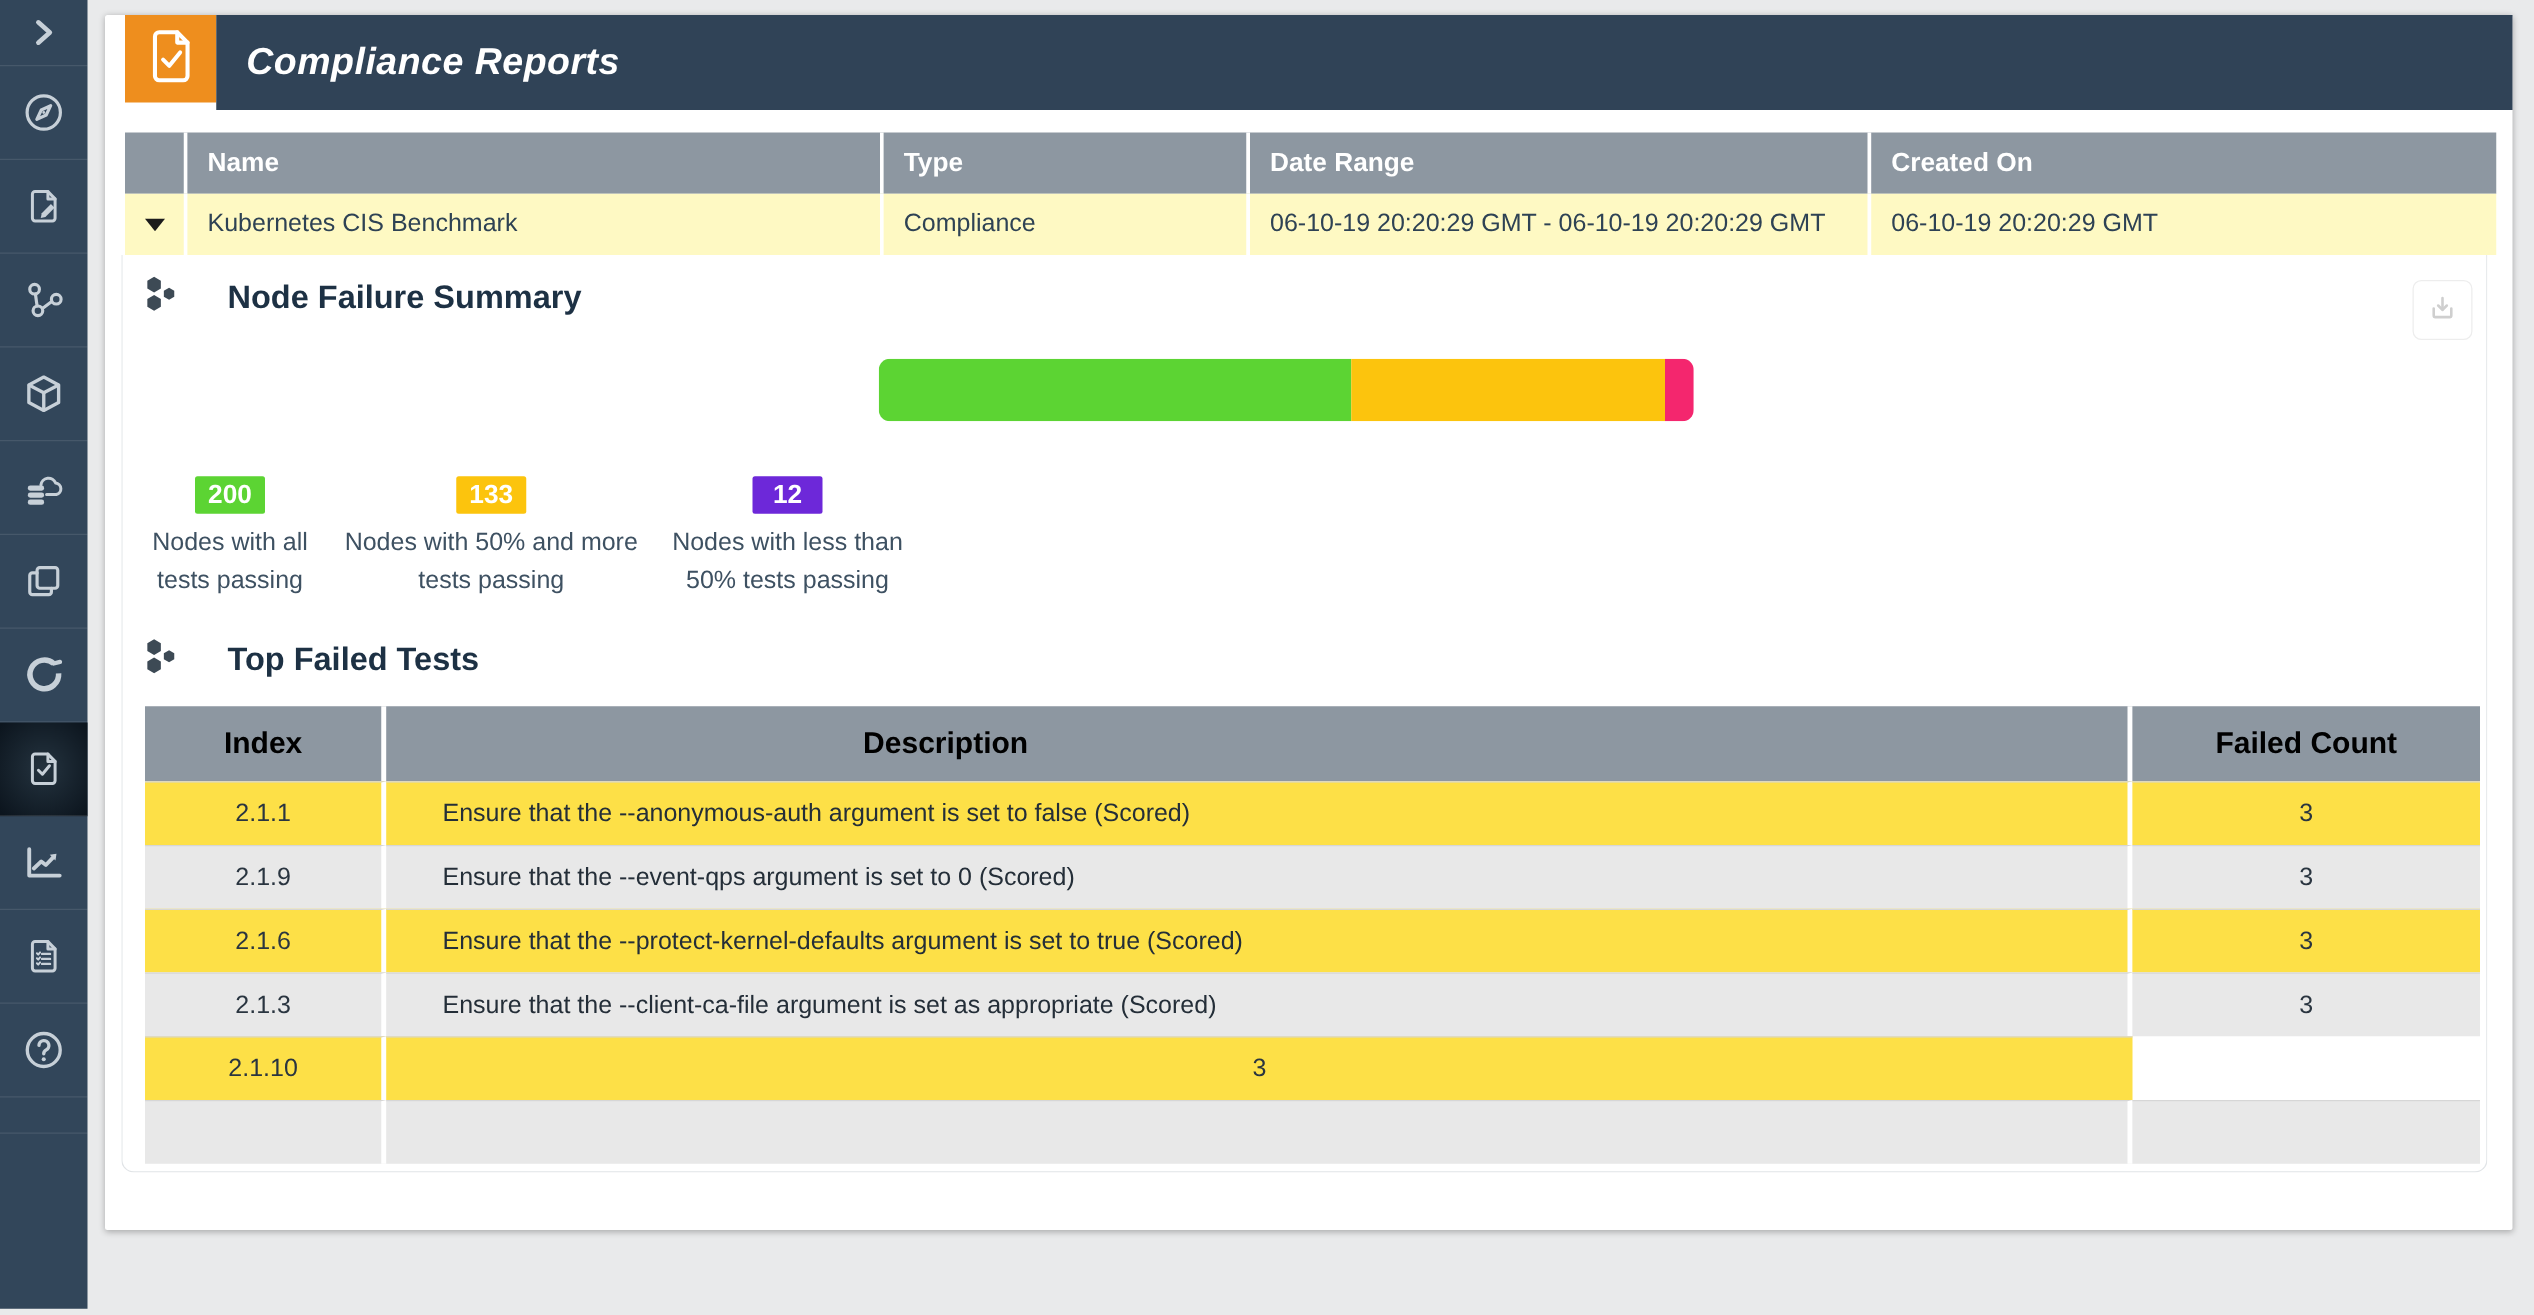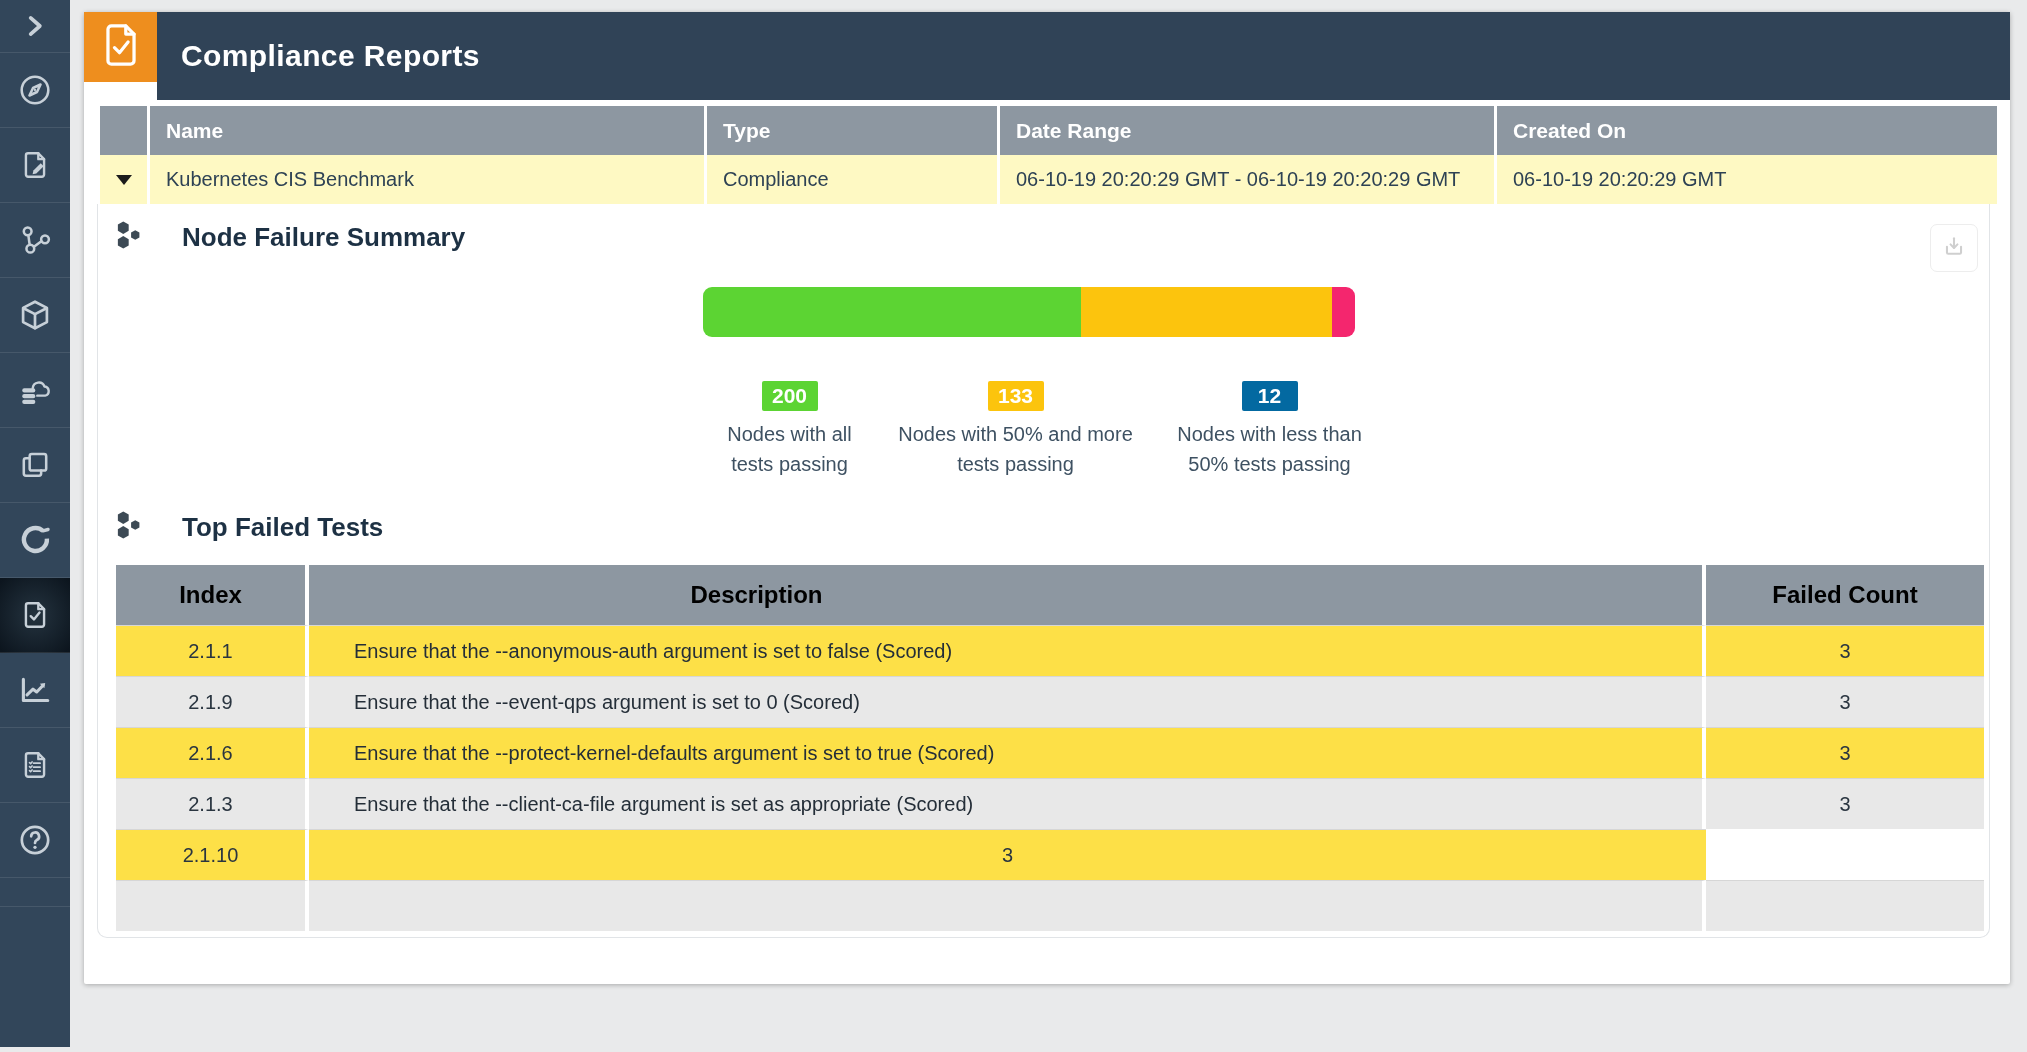--- a/index.html
+++ b/index.html
@@ -14,21 +14,21 @@
   .sb-item.first{height:52px;}
   .sb-item.active{background:radial-gradient(ellipse at center,#24333f 0%,#0c151e 95%);}
   .sb-icon{display:flex;}
   .sb-spacer{height:28px;border-bottom:1px solid rgba(255,255,255,.10);}
 
   
   .card{position:absolute;left:84px;top:12px;width:1926px;height:972px;background:#fff;
         box-shadow:0 1px 5px rgba(0,0,0,.28);border-radius:2px;}
 
   
-  .titlebar{position:absolute;left:0;top:0;right:0;height:88px;display:flex;}
+  .titlebar{position:absolute;left:16px;top:0;right:0;height:76px;display:flex;font-style:italic;}
   .accent-box{width:73px;height:70px;background:#ee8e1e;display:flex;align-items:center;justify-content:center;}
   .titlebar-rest{flex:1;background:#304357;display:flex;align-items:center;padding-left:24px;}
   .page-title{color:#fff;font-size:30px;font-weight:600;letter-spacing:.4px;margin:0;}
 
   
   .reports-table{position:absolute;left:16px;top:94px;width:1897px;
                  display:grid;grid-template-columns:50px 557px 293px 497px 500px;}
   .rt-h,.rt-c{box-sizing:border-box;height:49px;display:flex;align-items:center;
               padding-left:16px;border-right:3px solid #fff;}
   .rt-h{background:#8d97a1;color:#fff;font-weight:700;font-size:21px;}
@@ -49,21 +49,21 @@
   .download-btn{position:absolute;left:1832px;top:20px;width:48px;height:48px;background:#fff;
                 border:1px solid #ededed;border-radius:7px;display:flex;align-items:center;
                 justify-content:center;cursor:pointer;padding:0;}
 
   
   .stacked-bar{position:absolute;left:605px;top:83px;width:652px;height:50px;border-radius:9px;
                overflow:hidden;display:flex;}
   .bar-seg{height:100%;}
 
   
-  .legend{position:absolute;left:0;top:177px;width:100%;display:flex;justify-content:center;gap:20px;}
+  .legend{position:absolute;left:0;top:177px;width:100%;display:flex;gap:3px;}
   .legend-item{display:flex;flex-direction:column;align-items:center;}
   .legend-item:nth-child(1){width:172px;}
   .legend-item:nth-child(2){width:240px;}
   .legend-item:nth-child(3){width:228px;}
   .legend-badge{min-width:56px;height:30px;box-sizing:border-box;padding:0 10px;border-radius:2px;
                 display:flex;align-items:center;justify-content:center;color:#fff;
                 font-size:21px;font-weight:700;}
   .legend-caption{margin-top:8px;font-size:20px;line-height:30px;color:#3e5162;text-align:center;}
 
   
@@ -262,21 +262,21 @@
       <div class="legend" id="nfs-legend">
           <div class="legend-item">
             <div class="legend-badge" style="background: rgb(92, 212, 51);">200</div>
             <div class="legend-caption">Nodes with all tests passing</div>
           </div>
           <div class="legend-item">
             <div class="legend-badge" style="background: rgb(252, 196, 13);">133</div>
             <div class="legend-caption">Nodes with 50% and more tests passing</div>
           </div>
           <div class="legend-item">
-            <div class="legend-badge" style="background: #0369a1;">12</div>
+            <div class="legend-badge" style="background: #6d28d9;">12</div>
             <div class="legend-caption">Nodes with less than 50% tests passing</div>
           </div>
         </div>
 
       <div class="section-head tft">
         <span>
           <svg width="26" height="30" viewBox="0 0 25 28" fill="#3d4a55">
             <polygon points="7,1 12.2,4 12.2,10 7,13 1.8,10 1.8,4"></polygon>
             <polygon points="7,15 12.2,18 12.2,24 7,27 1.8,24 1.8,18"></polygon>
             <polygon points="18.5,9.4 22.5,11.7 22.5,16.3 18.5,18.6 14.5,16.3 14.5,11.7"></polygon>

